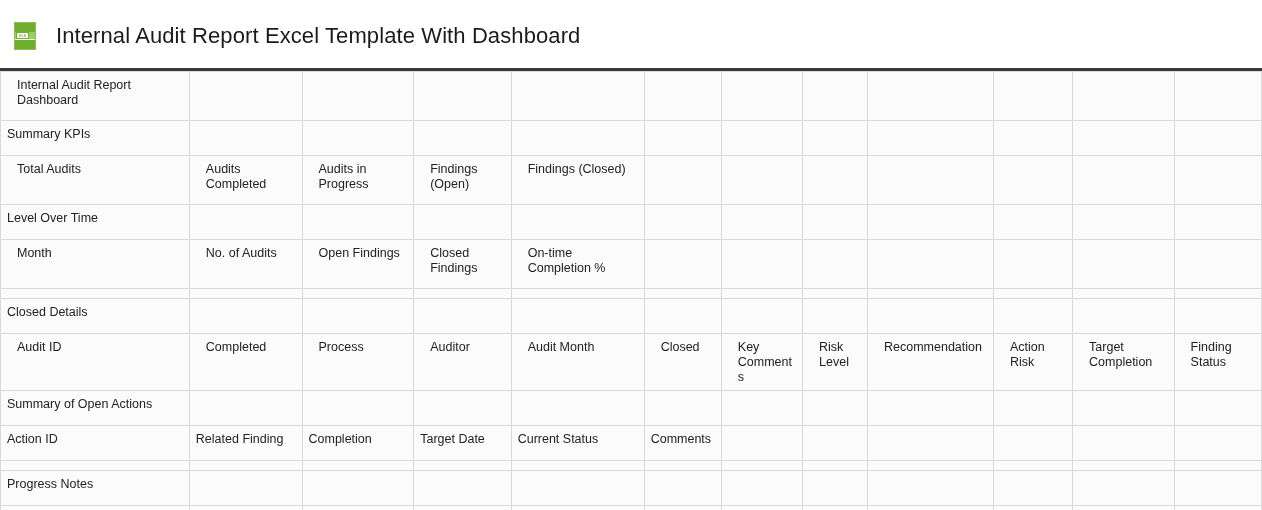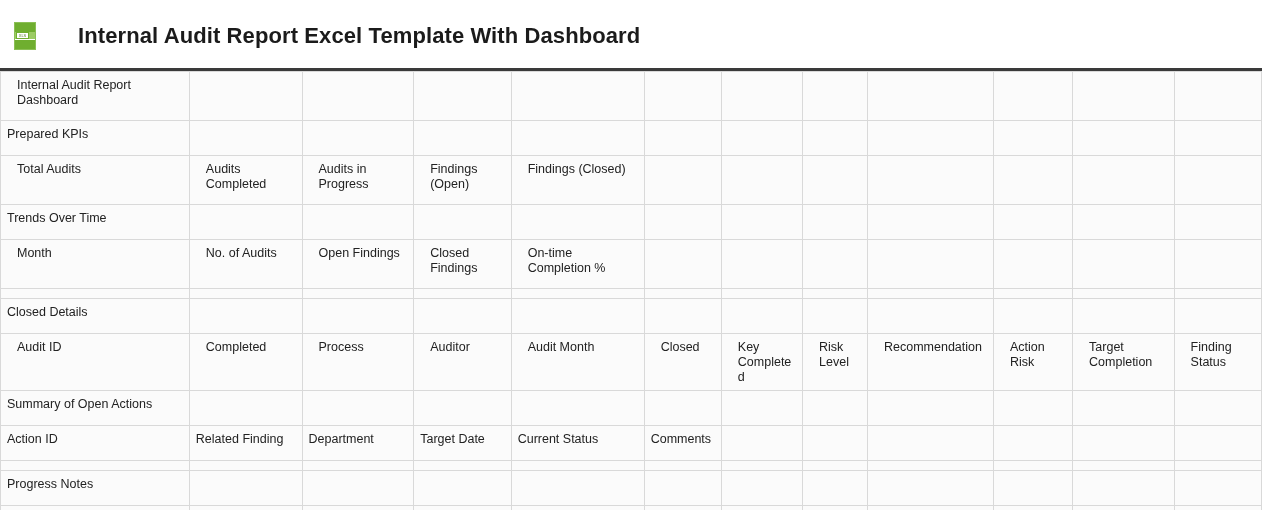--- a/index.html
+++ b/index.html
@@ -69,25 +69,24 @@
     border: 1px solid #6fae2f;
     box-sizing: border-box;
     font-size: 4px;
     line-height: 6px;
     text-align: center;
     color: #4d7a20;
     letter-spacing: 0px;
   }
   .doc-title {
     font-size: 22px;
-    font-weight: 700;
+    font-weight: 400;
     color: #1b1b1b;
     letter-spacing: 0.1px;
     white-space: nowrap;
-    margin-left: 22px;
   }
 
   
   .sheet-wrap {
     position: relative;
     margin: 0 0 0 0;
     padding: 0 0 0 0;
     border-top: 3px solid #3a3a3a;
   }
   table.sheet-table {
@@ -193,21 +192,21 @@
             </td>
             <td>
               <span class="cell-text"></span>
             </td>
             <td>
               <span class="cell-text"></span>
             </td>
           </tr>
           <tr class="short-row">
             <td>
-              <span class="cell-text">Prepared KPIs</span>
+              <span class="cell-text">Summary KPIs</span>
             </td>
             <td>
               <span class="cell-text"></span>
             </td>
             <td>
               <span class="cell-text"></span>
             </td>
             <td>
               <span class="cell-text"></span>
             </td>
@@ -269,21 +268,21 @@
             </td>
             <td>
               <span class="cell-text"></span>
             </td>
             <td>
               <span class="cell-text"></span>
             </td>
           </tr>
           <tr class="short-row">
             <td>
-              <span class="cell-text">Trends Over Time</span>
+              <span class="cell-text">Level Over Time</span>
             </td>
             <td>
               <span class="cell-text"></span>
             </td>
             <td>
               <span class="cell-text"></span>
             </td>
             <td>
               <span class="cell-text"></span>
             </td>
@@ -439,21 +438,21 @@
             <td>
               <span class="cell-text">Auditor</span>
             </td>
             <td>
               <span class="cell-text">Audit Month</span>
             </td>
             <td>
               <span class="cell-text">Closed</span>
             </td>
             <td>
-              <span class="cell-text">Key Completed</span>
+              <span class="cell-text">Key Comments</span>
             </td>
             <td>
               <span class="cell-text">Risk Level</span>
             </td>
             <td>
               <span class="cell-text">Recommendation</span>
             </td>
             <td>
               <span class="cell-text">Action Risk</span>
             </td>
@@ -503,21 +502,21 @@
             </td>
           </tr>
           <tr class="short-row">
             <td>
               <span class="cell-text">Action ID</span>
             </td>
             <td>
               <span class="cell-text">Related Finding</span>
             </td>
             <td>
-              <span class="cell-text">Department</span>
+              <span class="cell-text">Completion</span>
             </td>
             <td>
               <span class="cell-text">Target Date</span>
             </td>
             <td>
               <span class="cell-text">Current Status</span>
             </td>
             <td>
               <span class="cell-text">Comments</span>
             </td>

